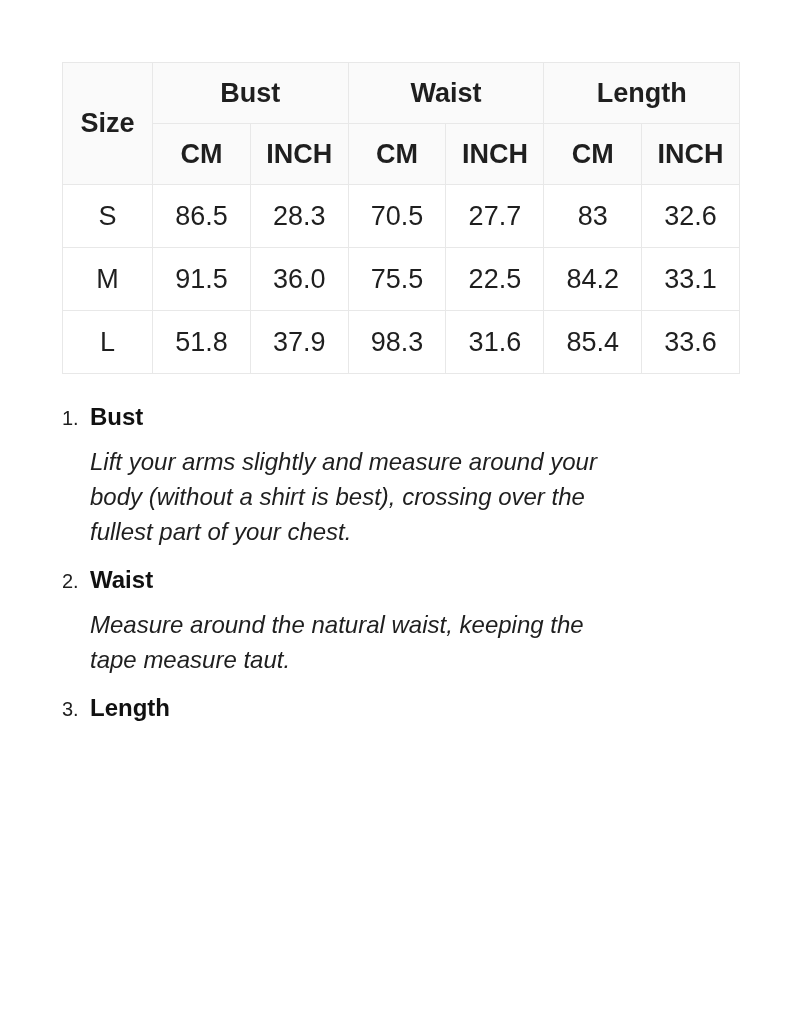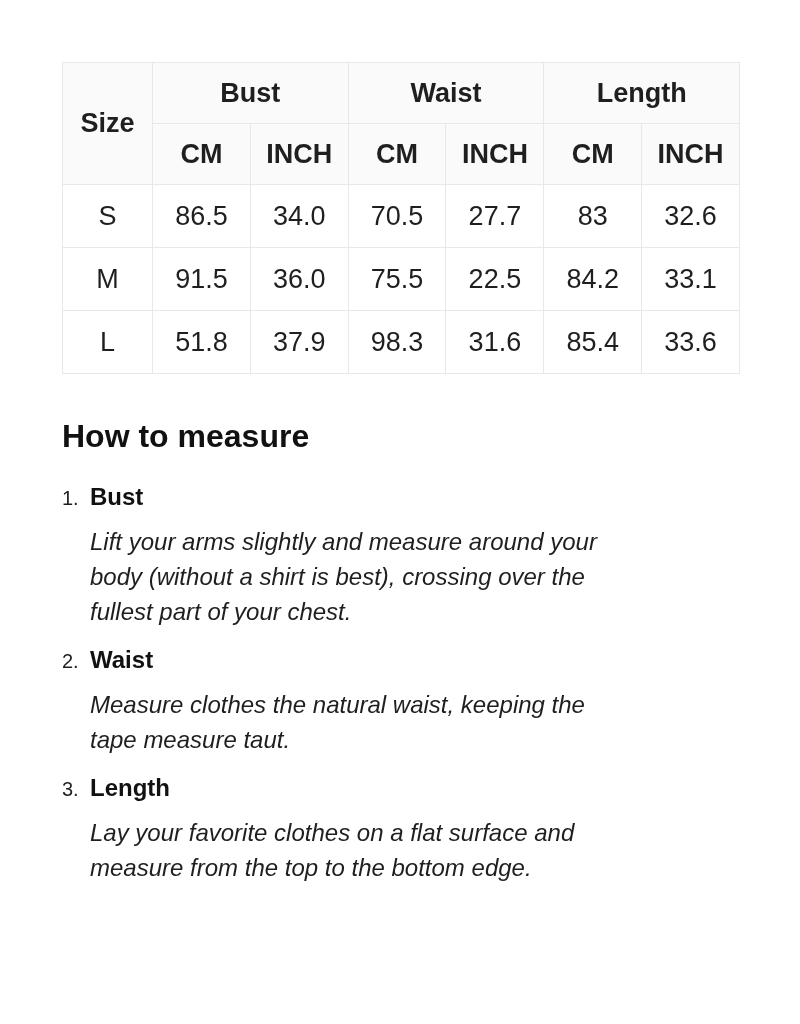--- a/index.html
+++ b/index.html
@@ -119,21 +119,21 @@
         <th>CM</th>
         <th>INCH</th>
         <th>CM</th>
         <th>INCH</th>
       </tr>
     </thead>
     <tbody>
       <tr>
         <td>S</td>
         <td>86.5</td>
-        <td>34.0</td>
+        <td>28.3</td>
         <td>70.5</td>
         <td>27.7</td>
         <td>83</td>
         <td>32.6</td>
       </tr>
       <tr>
         <td>M</td>
         <td>91.5</td>
         <td>36.0</td>
         <td>75.5</td>
@@ -146,47 +146,44 @@
         <td>51.8</td>
         <td>37.9</td>
         <td>98.3</td>
         <td>31.6</td>
         <td>85.4</td>
         <td>33.6</td>
       </tr>
     </tbody>
   </table>
 
-  <h2 class="htm-title">How to measure</h2>
 
 
   <div class="steps">
 
     <div class="step">
       <div class="step-header">
         <span class="step-num">1.</span>
         <span class="step-term">Bust</span>
       </div>
       <div class="step-desc">Lift your arms slightly and measure around your
 body (without a shirt is best), crossing over the
 fullest part of your chest.</div>
     </div>
 
     <div class="step">
       <div class="step-header">
         <span class="step-num">2.</span>
         <span class="step-term">Waist</span>
       </div>
-      <div class="step-desc">Measure clothes the natural waist, keeping the
+      <div class="step-desc">Measure around the natural waist, keeping the
 tape measure taut.</div>
     </div>
 
     <div class="step">
       <div class="step-header">
         <span class="step-num">3.</span>
         <span class="step-term">Length</span>
       </div>
-      <div class="step-desc">Lay your favorite clothes on a flat surface and
-measure from the top to the bottom edge.</div>
     </div>
 
   </div>
 </div>
 
 </body></html>

